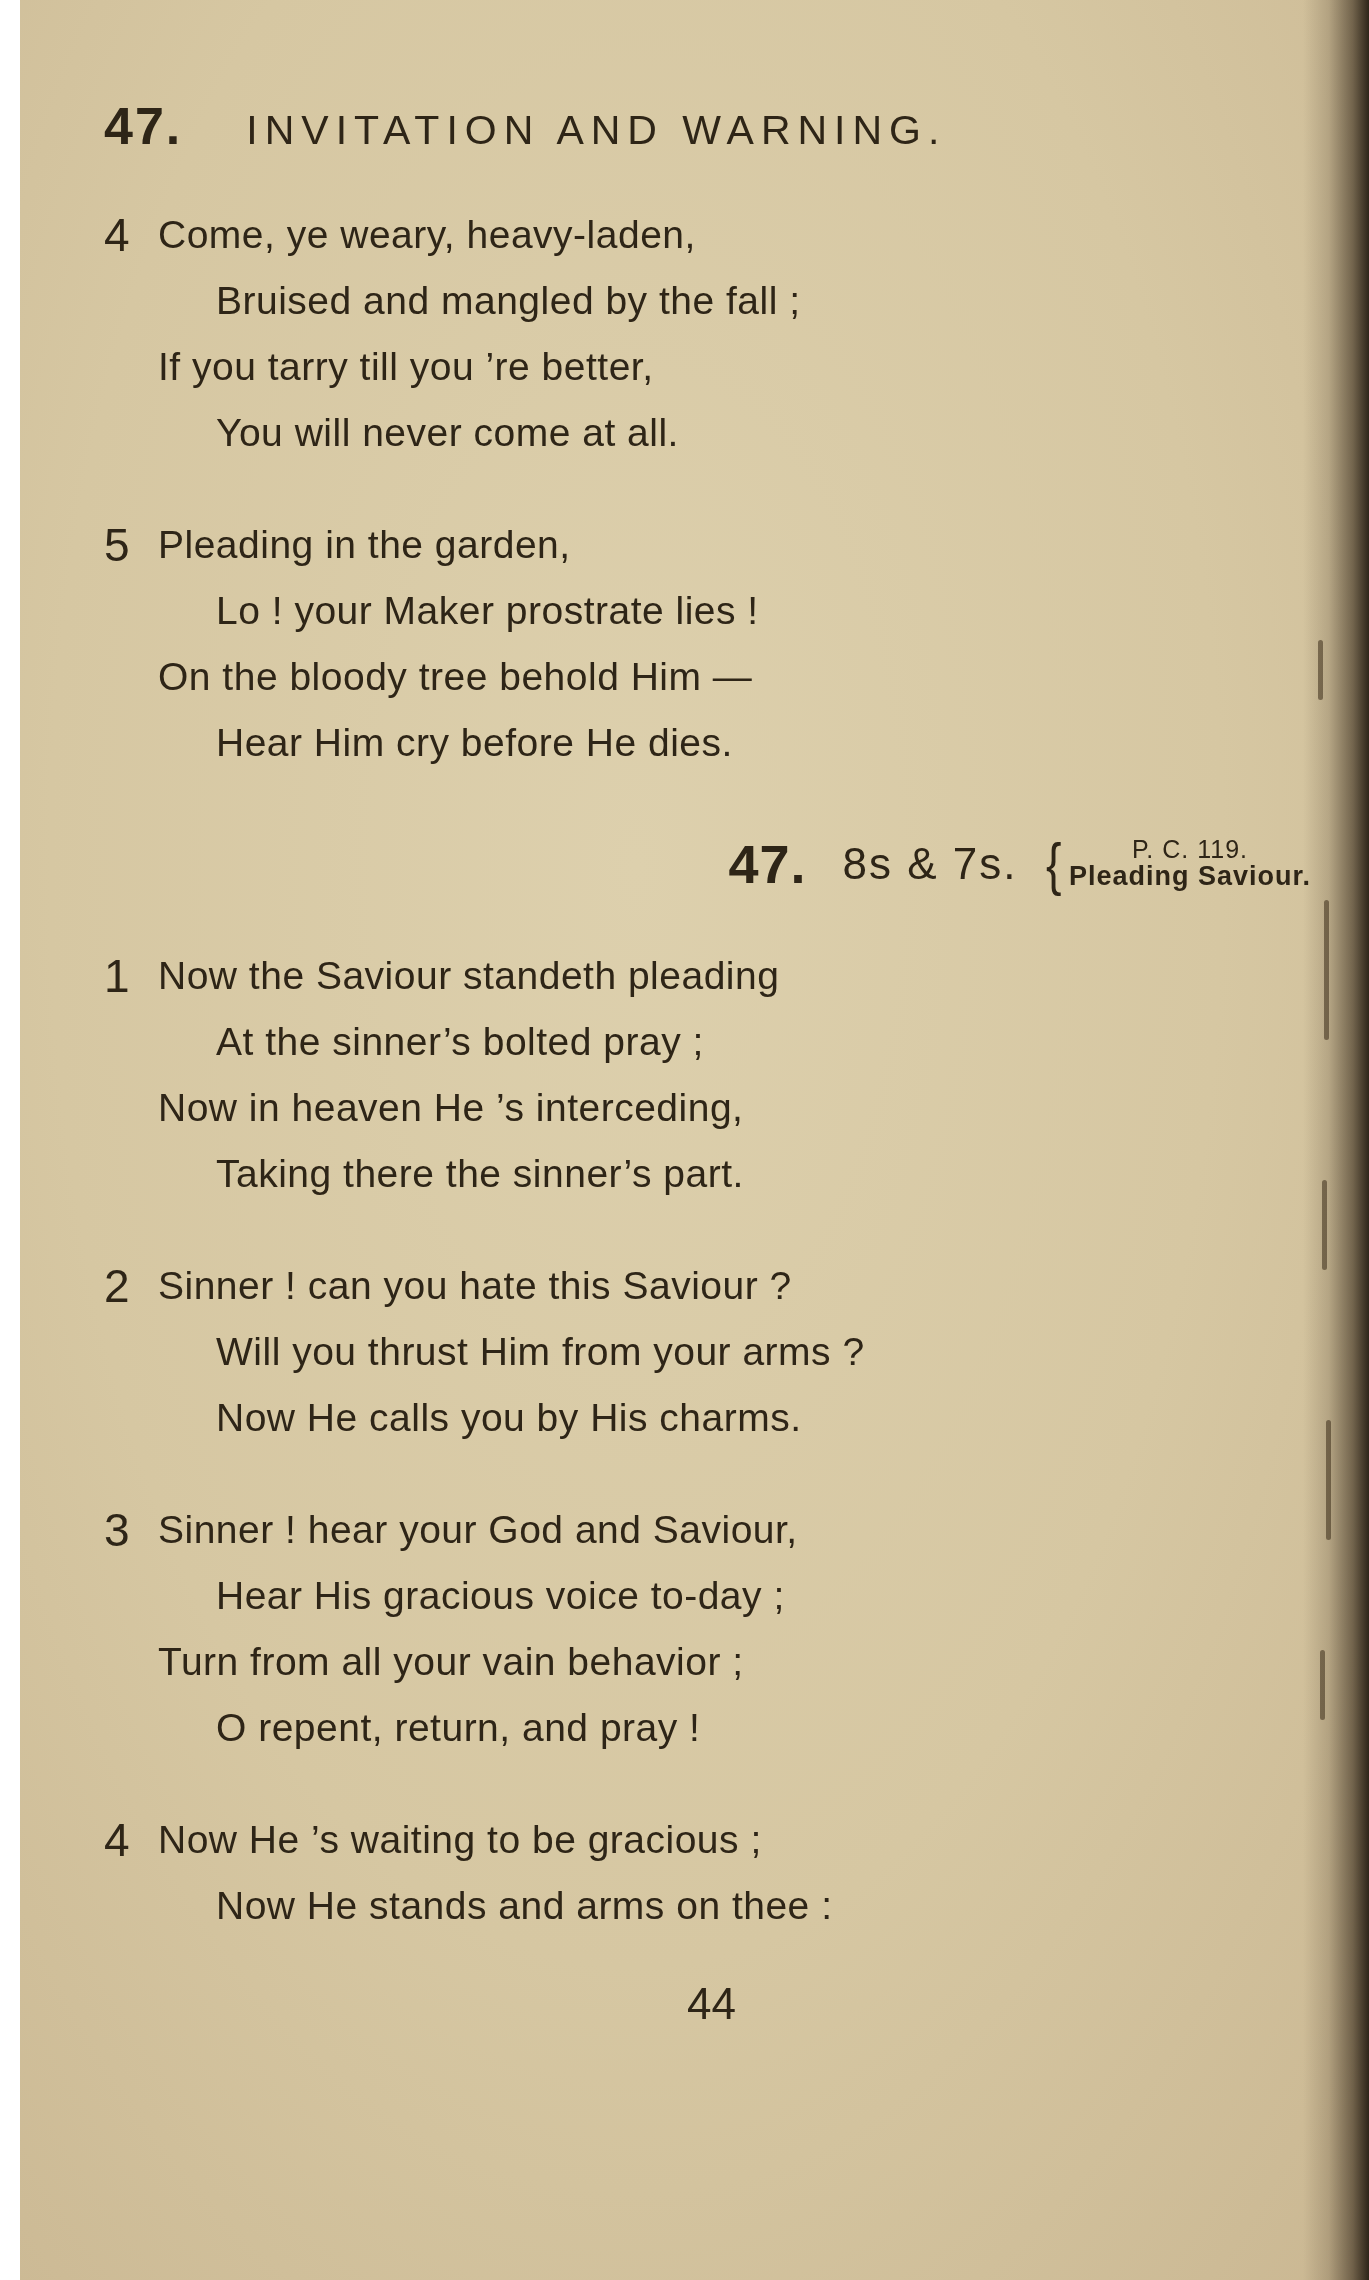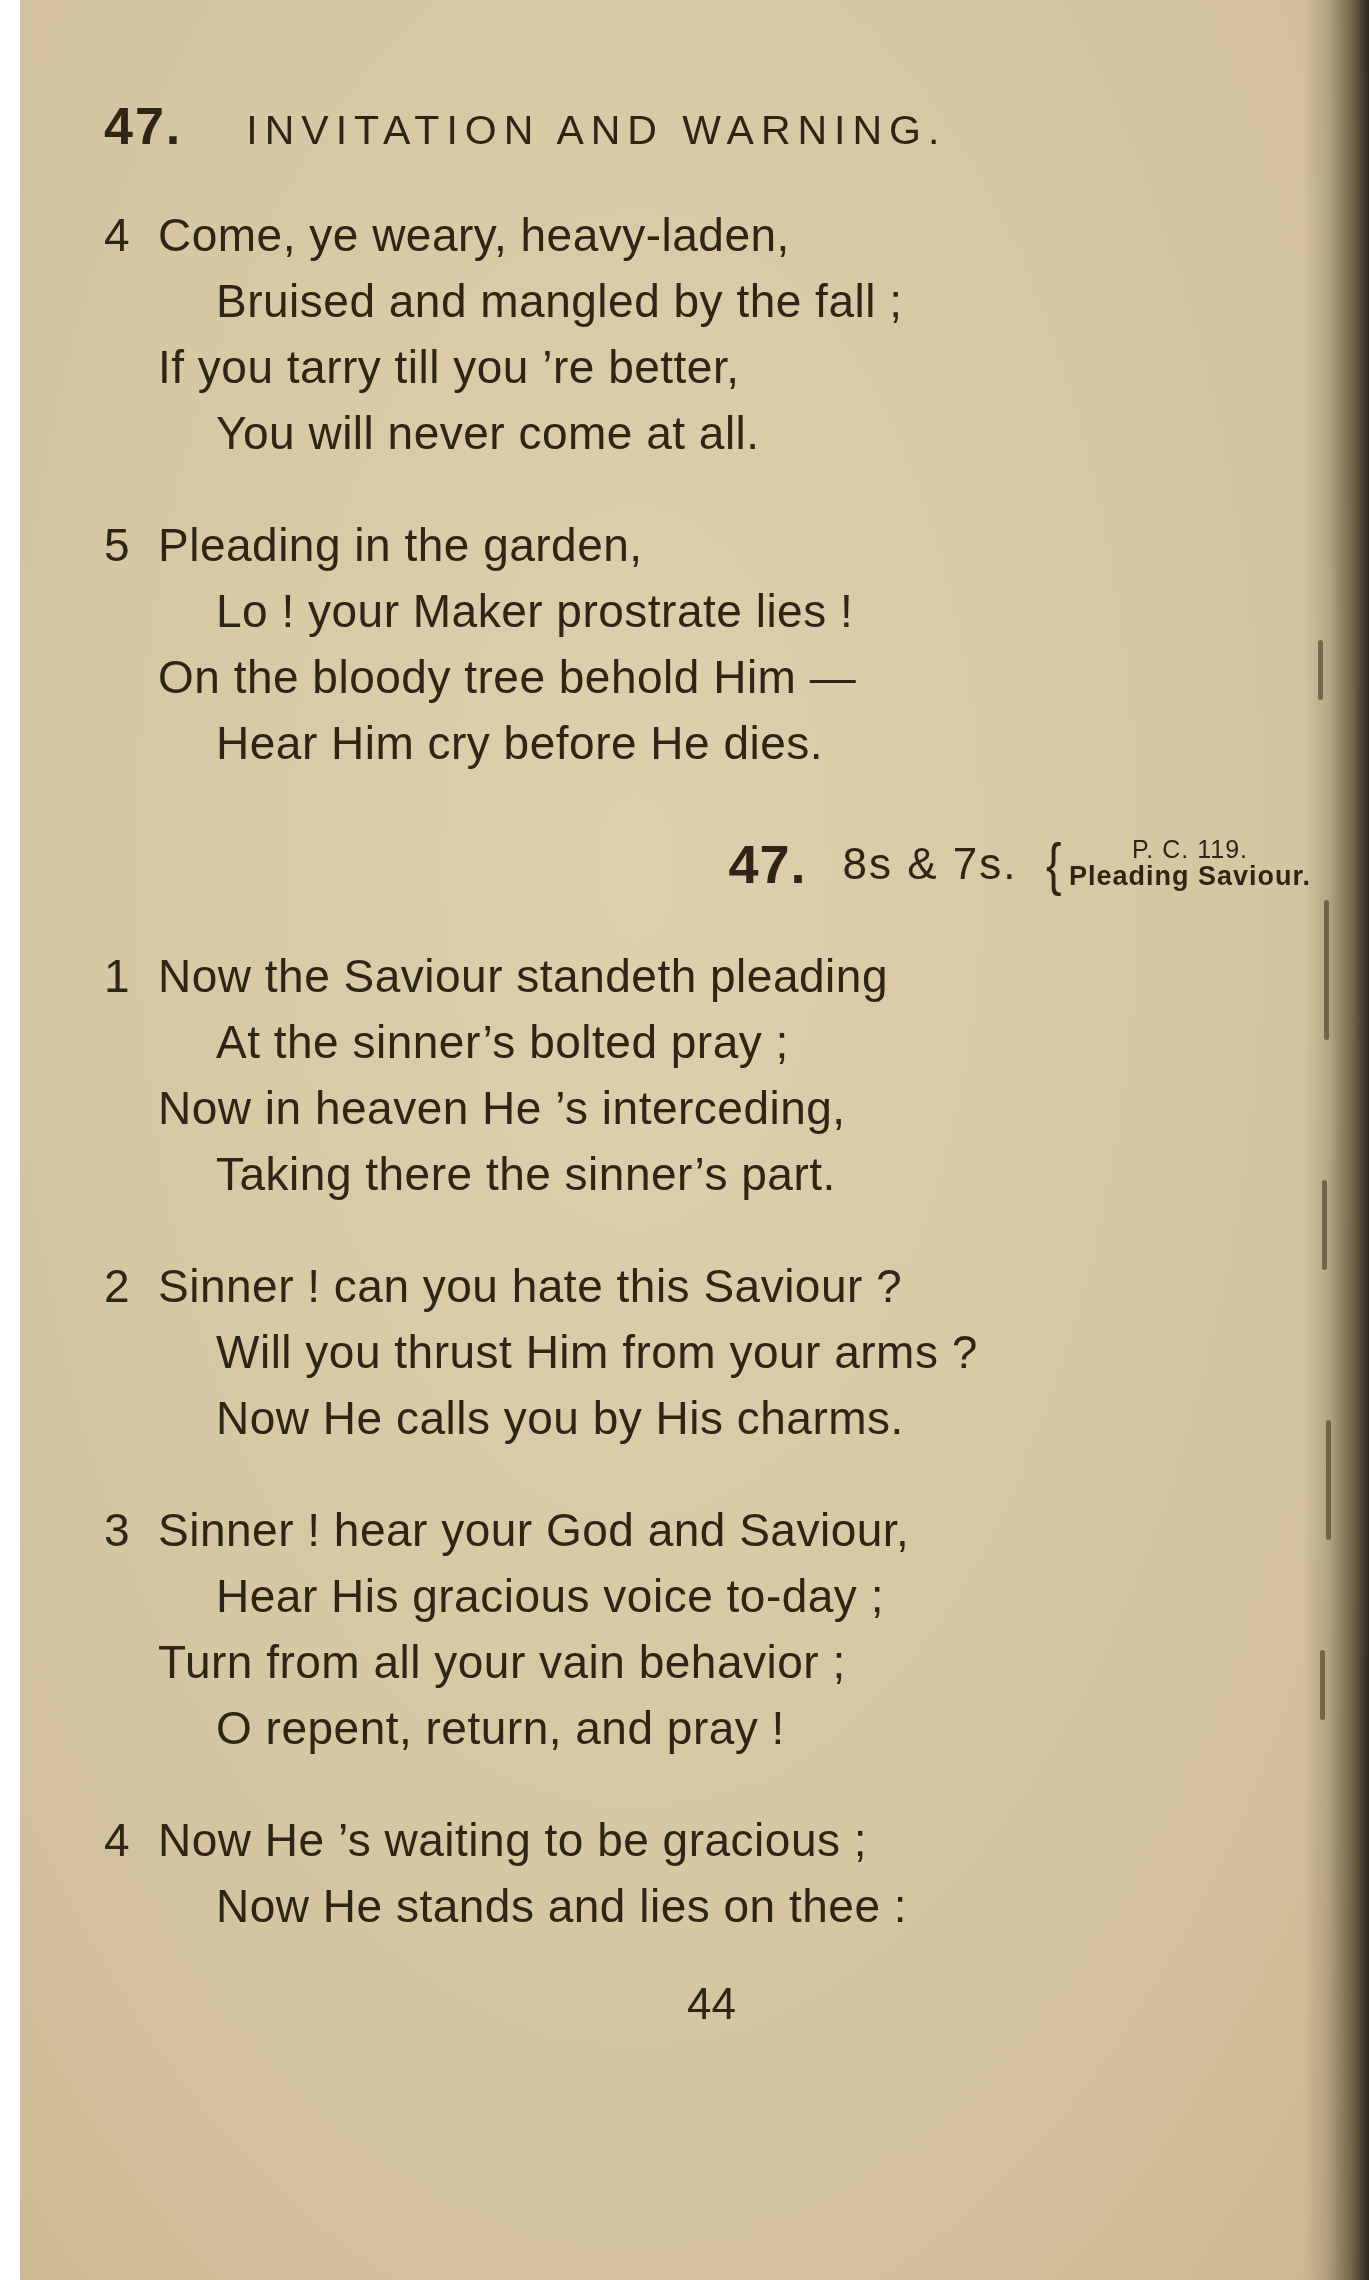--- a/index.html
+++ b/index.html
@@ -34,21 +34,21 @@
   
   .header { display:flex; align-items:baseline; }
   .header-num { font-size:52px; font-weight:bold; letter-spacing:2px; }
   .header-title { font-size:41px; letter-spacing:7px; margin-left:64px; }
 
   
   .verse { display:flex; margin-top:46px; }
   .vnum { width:54px; font-size:46px; line-height:66px; flex:0 0 auto; }
   .vlines { flex:1 1 auto; }
   .vline {
-    font-size:46px; line-height:66px; white-space:nowrap;
+    font-size:39px; line-height:66px; white-space:nowrap;
     letter-spacing:0.5px;
   }
   .vline.ind { padding-left:58px; }
 
   
   .hymn-heading {
     display:flex; align-items:center; justify-content:flex-end;
     margin-top:54px; padding-right:8px;
   }
   .hh-num { font-size:54px; font-weight:bold; letter-spacing:1px; }
@@ -129,21 +129,21 @@
         <div class="vline ind">Hear His gracious voice to-day ;</div>
         <div class="vline">Turn from all your vain behavior ;</div>
         <div class="vline ind">O repent, return, and pray !</div>
       </div>
     </div>
 
     <div class="verse">
       <span class="vnum">4</span>
       <div class="vlines">
         <div class="vline">Now He ’s waiting to be gracious ;</div>
-        <div class="vline ind">Now He stands and lies on thee :</div>
+        <div class="vline ind">Now He stands and arms on thee :</div>
       </div>
     </div>
 
     <div class="footer">44</div>
 
   </div>
 
   <div class="edge-mark" style="right:66px; top:640px;  height:60px;"></div>
   <div class="edge-mark" style="right:60px; top:900px;  height:140px;"></div>
   <div class="edge-mark" style="right:62px; top:1180px; height:90px;"></div>

